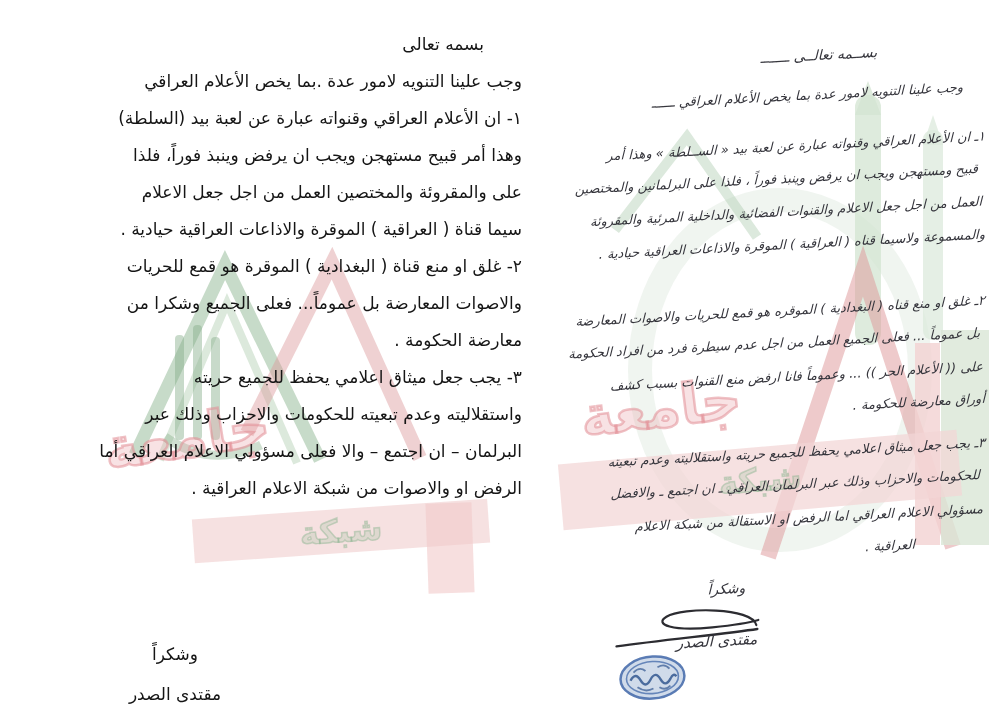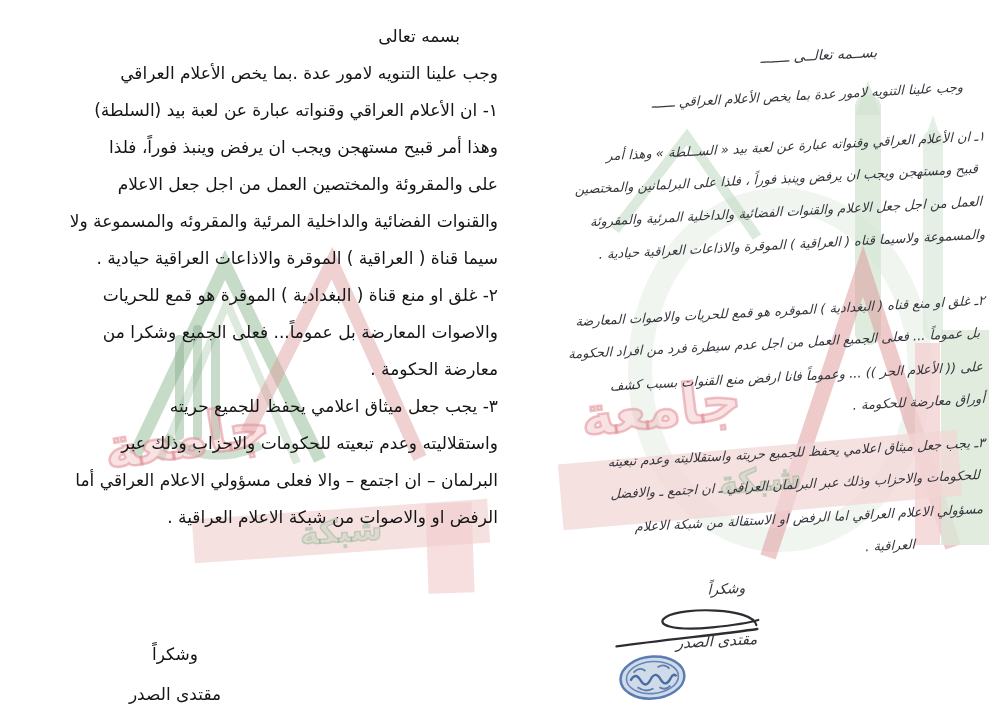--- a/index.html
+++ b/index.html
@@ -14,22 +14,22 @@
   .wm-word{position:absolute;direction:rtl;font-weight:bold;white-space:nowrap;
            color:rgba(231,160,166,0.30);-webkit-text-stroke:2.5px rgba(226,142,150,0.55);
            letter-spacing:2px;}
   .wm-band{position:absolute;background:rgba(243,213,213,0.72);display:flex;align-items:center;
            justify-content:center;overflow:hidden;}
   .wm-band span{direction:rtl;font-weight:bold;font-size:32px;
                 color:rgba(150,190,155,0.25);-webkit-text-stroke:1.5px rgba(140,180,145,0.45);}
   .wm-chip{position:absolute;background:rgba(242,202,202,0.6);}
 
   
-  .typed{position:absolute;left:0;top:18px;width:498px;direction:rtl;color:#151515;
-         font-size:17px;z-index:3;}
+  .typed{position:absolute;left:0;top:26px;width:498px;direction:rtl;color:#151515;
+         font-size:17px;z-index:3;padding-left:24px;}
   .typed .t-line{height:37px;line-height:37px;text-align:right;white-space:nowrap;padding-left:2px;}
   .typed .t-basmala{padding-right:38px;}
   .typed-sign{position:absolute;left:108px;top:634px;width:134px;text-align:center;direction:rtl;
               color:#151515;font-size:17px;z-index:3;}
   .typed-sign div{height:40px;line-height:40px;white-space:nowrap;}
 
   
   .hand{position:absolute;left:503px;top:16px;width:487px;height:700px;direction:rtl;
         color:#35353c;font-size:13px;font-style:italic;z-index:3;
         transform:rotate(-3deg) skewX(-3deg);transform-origin:100% 0;}
@@ -78,21 +78,20 @@
       <span>شبكة</span>
     </div>
   </div>
 
   <div class="typed">
     <div class="t-line t-basmala">بسمه تعالى</div>
     <div class="t-line">وجب علينا التنويه لامور عدة .بما يخص الأعلام العراقي</div>
     <div class="t-line">١- ان الأعلام العراقي وقنواته عبارة عن لعبة بيد (السلطة)</div>
     <div class="t-line">وهذا أمر قبيح مستهجن ويجب ان يرفض وينبذ فوراً، فلذا</div>
     <div class="t-line">على والمقروئة والمختصين العمل من اجل جعل الاعلام</div>
-    <div class="t-line">والقنوات الفضائية والداخلية المرئية والمقروئه والمسموعة ولا</div>
     <div class="t-line">سيما قناة ( العراقية ) الموقرة والاذاعات العراقية حيادية .</div>
     <div class="t-line">٢- غلق او منع قناة ( البغدادية ) الموقرة هو قمع للحريات</div>
     <div class="t-line">والاصوات المعارضة بل عموماً... فعلى الجميع وشكرا من</div>
     <div class="t-line">معارضة الحكومة .</div>
     <div class="t-line">٣- يجب جعل ميثاق اعلامي يحفظ للجميع حريته</div>
     <div class="t-line">واستقلاليته وعدم تبعيته للحكومات والاحزاب وذلك عبر</div>
     <div class="t-line">البرلمان – ان اجتمع – والا فعلى مسؤولي الاعلام العراقي أما</div>
     <div class="t-line">الرفض او والاصوات من شبكة الاعلام العراقية .</div>
   </div>
 

